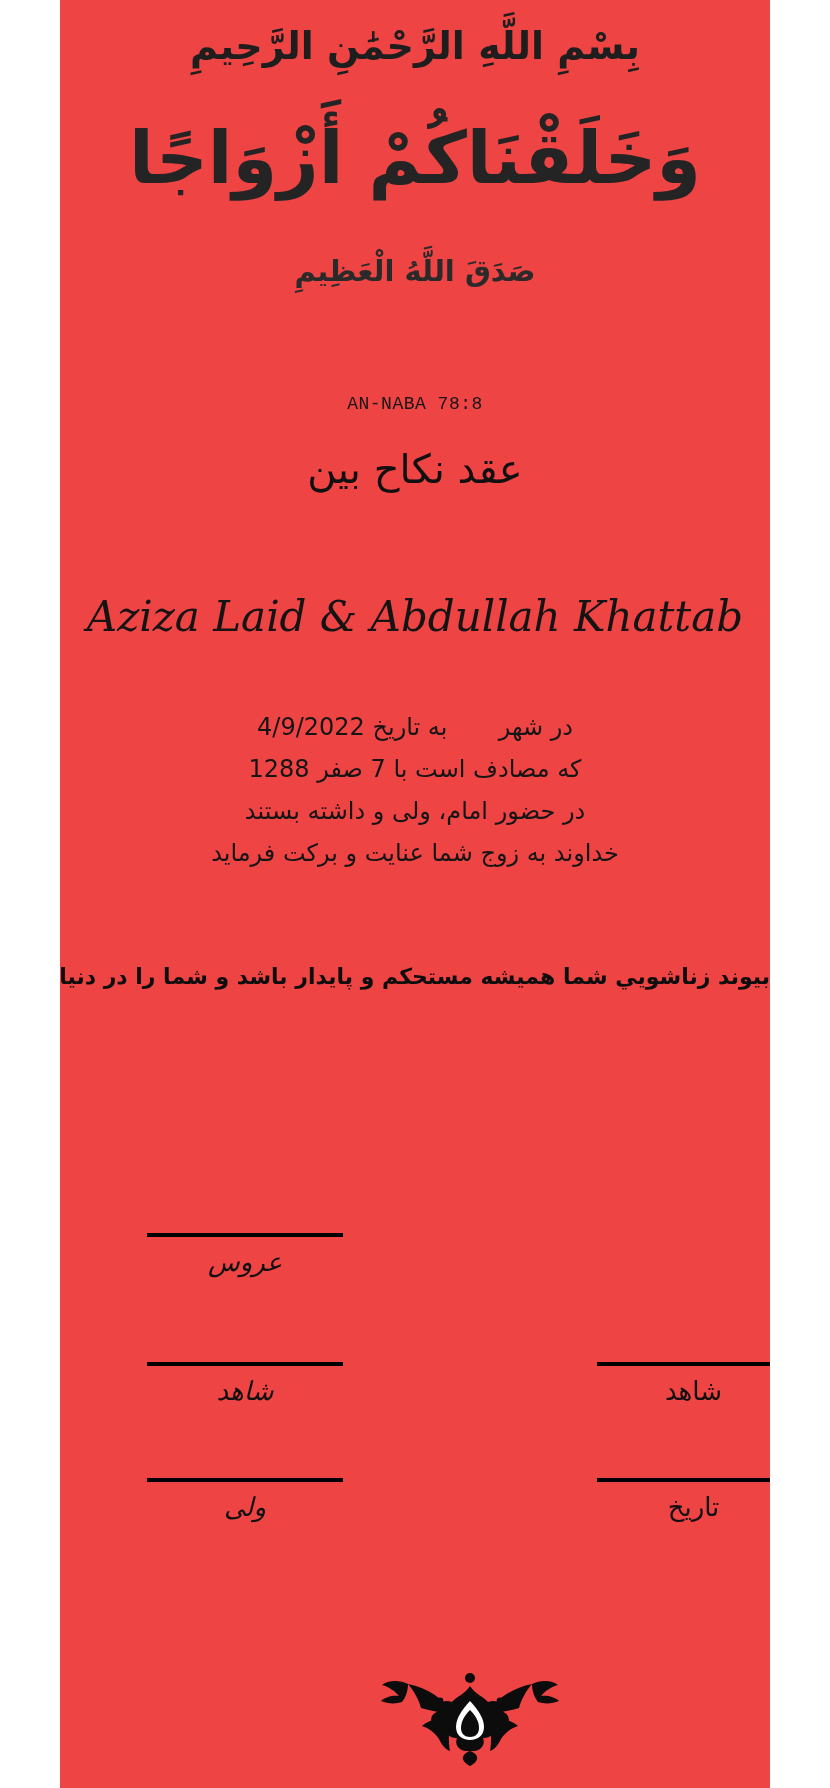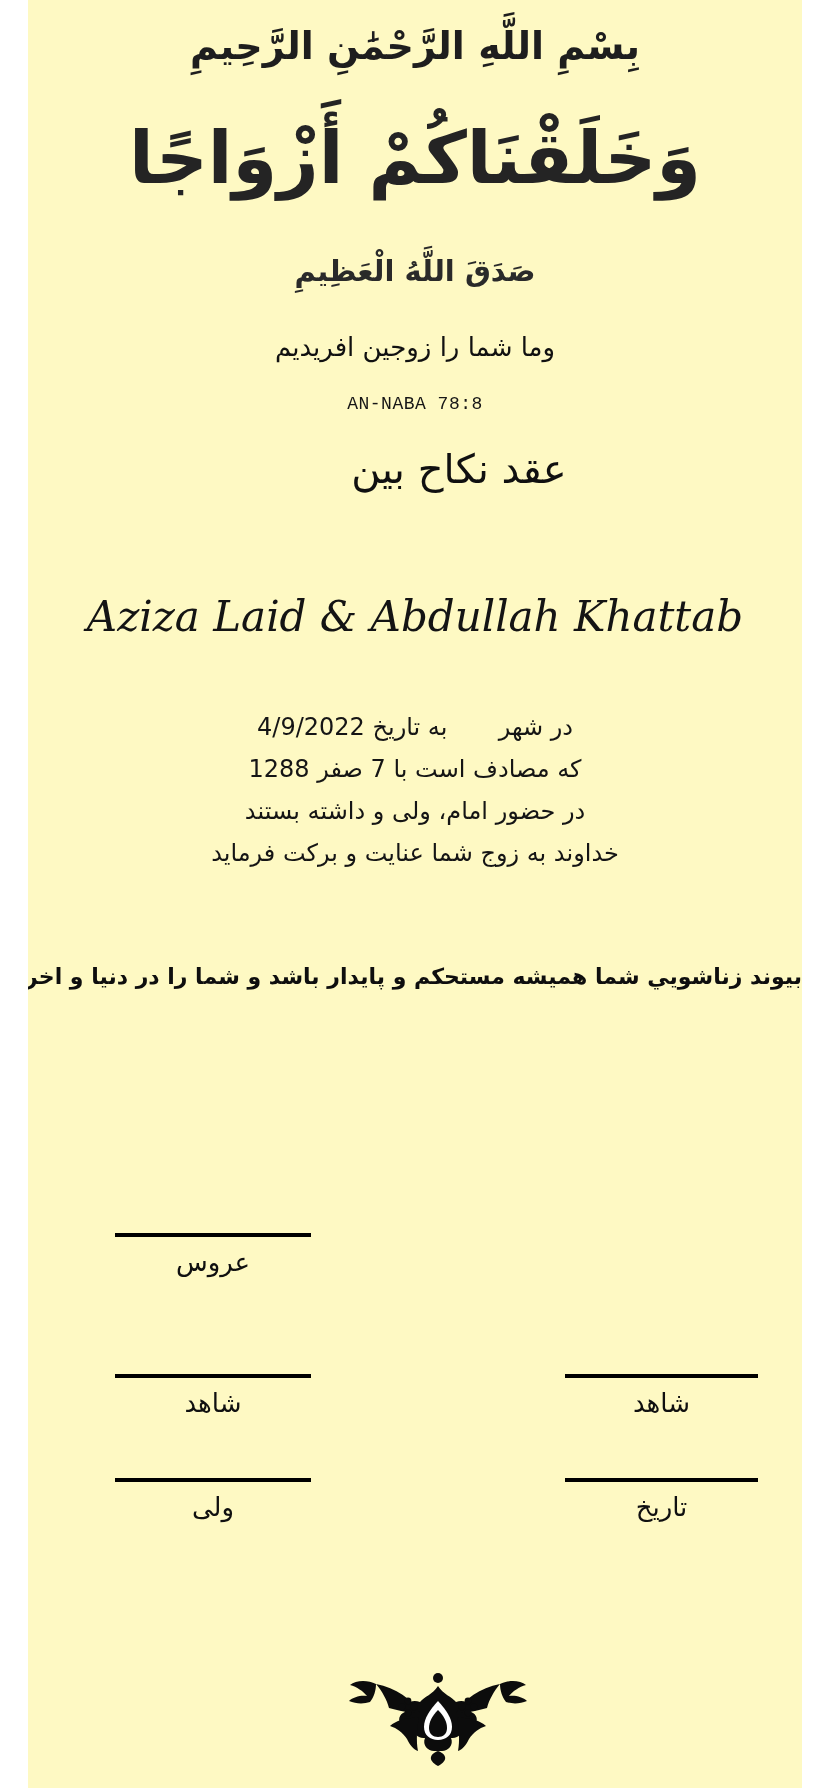--- a/index.html
+++ b/index.html
@@ -1,57 +1,56 @@
 <!DOCTYPE html>
 <html><head>
 <meta charset="utf-8">
 <style>
   html,body{margin:0;padding:0;background:#ffffff;}
   #page{
     position:relative;
-    width:774px;height:1788px;
+    width:710px;height:1788px;
     margin:0 auto;
-    background:#fef9c3;
+    background:#ef4444;
     overflow:hidden;
     color:#1b1b1b;
   }
   .abs{position:absolute;left:0;width:100%;text-align:center;}
   .ar{font-family:"DejaVu Sans",sans-serif;direction:rtl;}
   .bismillah{top:24px;font-size:38px;font-weight:bold;color:#1e1e1e;}
   .verse-callig{top:116px;font-size:72px;font-weight:bold;color:#242424;}
   .tasdiq{top:254px;font-size:29px;font-weight:bold;color:#2a2a2a;}
   .persian-translation{top:332px;font-size:26px;color:#111;}
   .reference{top:394px;font-size:18px;letter-spacing:.5px;color:#161616;
              font-family:Liberation Mono, monospace;}
-  .contract-heading{top:446px;font-size:40px;color:#101010;margin-left:44px;}
+  .contract-heading{top:446px;font-size:40px;color:#101010;}
   .names{top:592px;font-size:42px;color:#141414;
          font-family:"DejaVu Serif",serif;font-style:italic;white-space:nowrap;}
   .details{top:706px;font-size:24px;line-height:42px;color:#151515;}
   .blessing{top:964px;font-size:22px;font-weight:bold;white-space:nowrap;color:#0e0e0e;}
   .sig{position:absolute;}
   .sig .line{height:4px;background:#000;}
   .sig .label{margin-top:10px;font-size:26px;text-align:center;color:#101010;
               font-family:"DejaVu Sans",sans-serif;direction:rtl;}
-  .sig.col-left{left:87px;width:196px;}
+  .sig.col-left{left:87px;width:196px;font-style:italic;}
   .sig.col-right{left:537px;width:193px;}
-  .row1{top:1233px;} .row2{top:1362px;margin-top:12px;} .row3{top:1478px;}
+  .row1{top:1233px;} .row2{top:1362px;} .row3{top:1478px;}
   .ornament{position:absolute;left:300px;top:1671px;}
 </style>
 </head>
 <body>
 
 <div id="page">
 
   <div class="abs ar bismillah">بِسْمِ اللَّهِ الرَّحْمَٰنِ الرَّحِيمِ</div>
 
   <div class="abs ar verse-callig">وَخَلَقْنَاكُمْ أَزْوَاجًا</div>
 
   <div class="abs ar tasdiq">صَدَقَ اللَّهُ الْعَظِيمِ</div>
 
-  <div class="abs ar persian-translation">وما شما را زوجين افريديم</div>
 
   <div class="abs reference">AN-NABA 78:8</div>
 
   <div class="abs ar contract-heading">عقد نكاح بين</div>
 
   <div class="abs names">Aziza Laid &amp; Abdullah Khattab</div>
 
   <div class="abs ar details">
     <div>در شهر    به تاریخ 4/9/2022</div>
     <div>که مصادف است با 7 صفر 1288</div>

